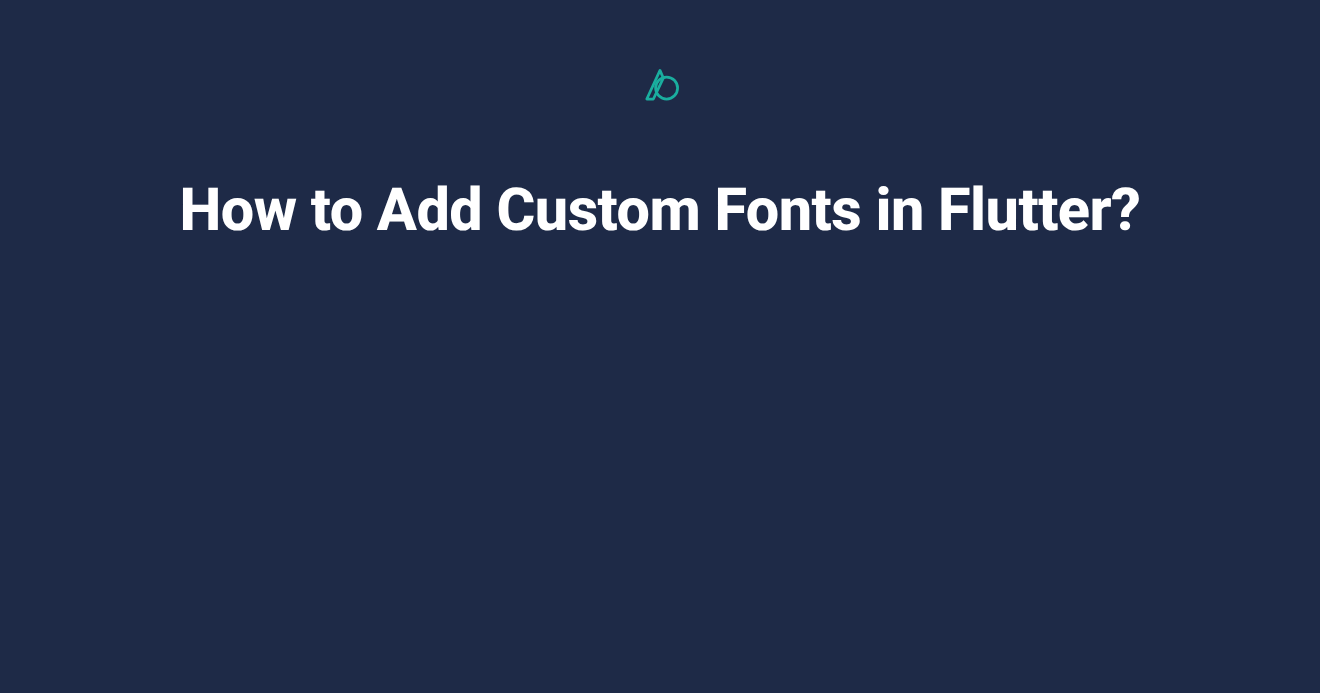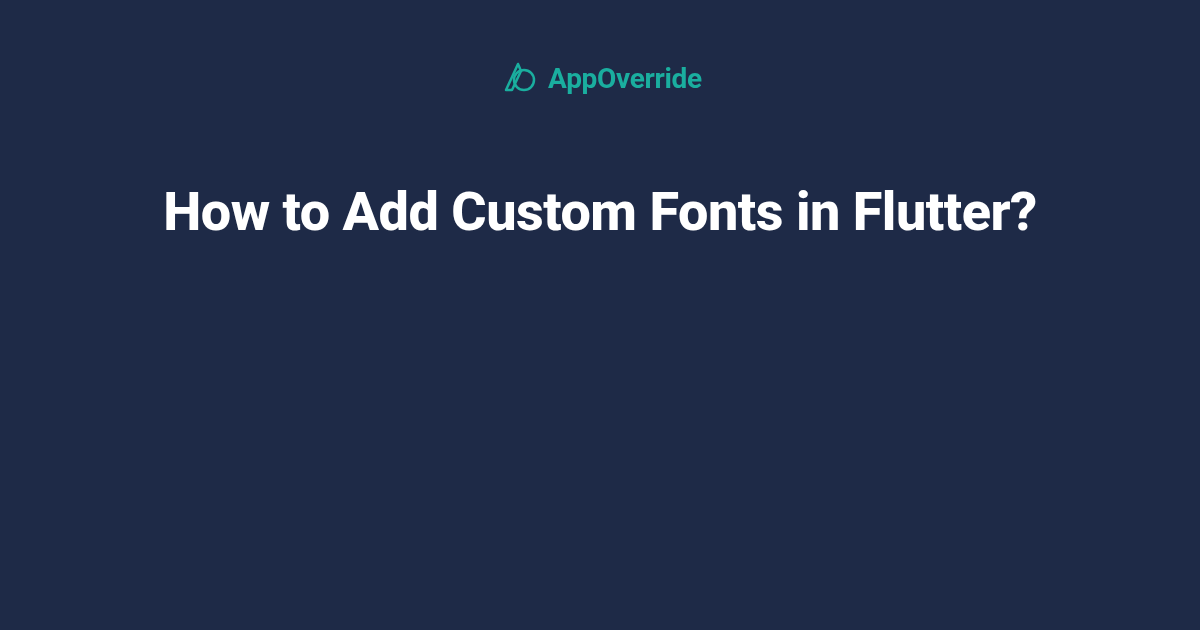--- a/index.html
+++ b/index.html
@@ -30,21 +30,21 @@
       align-items: center;
       justify-content: center;
     }
     .brand-name {
       color: #1aae9f;
       font-size: 28px;
       font-weight: 700;
       letter-spacing: -0.3px;
     }
     .title-container {
-      margin-top: 78px;
+      margin-top: 58px;
       width: 100%;
       padding: 0 100px;
     }
     .title {
       color: #ffffff;
       font-size: 54px;
       font-weight: 800;
       text-align: center;
       line-height: 1.35;
       letter-spacing: -0.5px;
@@ -53,18 +53,17 @@
 </head>
 <body>
 
 <div class="header">
   <span class="logo-icon">
     <svg width="40" height="40" viewBox="0 0 40 40" fill="none">
       <path d="M 8 32 L 20 6 L 23 13 L 14 32 Z" stroke="#1aae9f" stroke-width="2.5" fill="none" stroke-linejoin="round"></path>
       <circle cx="26" cy="22" r="10" stroke="#1aae9f" stroke-width="2.5" fill="none"></circle>
     </svg>
   </span>
-  <span class="brand-name">AppOverride</span>
 </div>
 
 <div class="title-container">
   <h1 class="title">How to Add Custom Fonts in Flutter?</h1>
 </div>
 
 </body></html>

